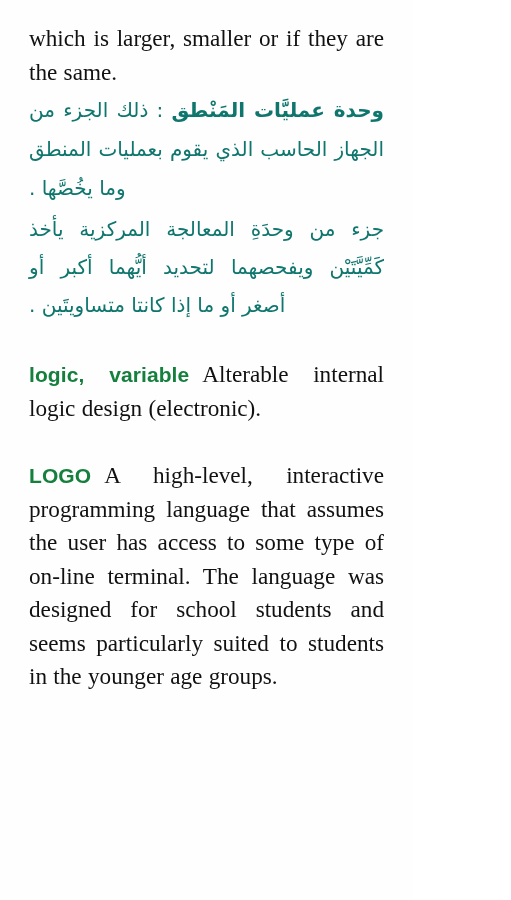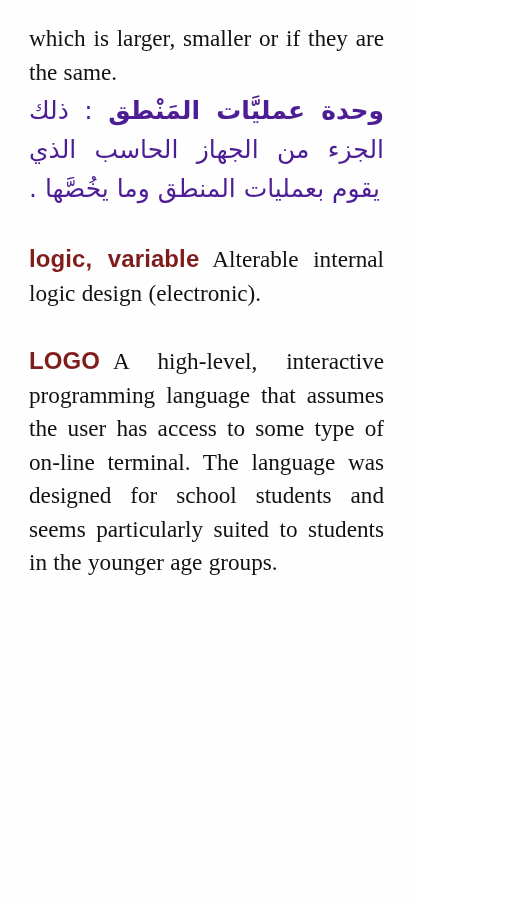--- a/index.html
+++ b/index.html
@@ -41,40 +41,40 @@
     line-height: 33.5px;
     text-align: justify;
     text-align-last: left;
     word-spacing: 0.5px;
     margin: 0;
     color: #111111;
   }
   .headword {
     font-family: "Liberation Sans", "DejaVu Sans", sans-serif;
     font-weight: bold;
-    font-size: 24px;
+    font-size: 21px;
     letter-spacing: 0.1px;
-    color: #7f1d1d;
+    color: #15803d;
   }
   .hw-gap {
     display: inline-block;
     width: 13px;
   }
 
   
   .ar-par {
     direction: rtl;
     unicode-bidi: bidi-override;
     font-family: "DejaVu Sans", "Liberation Sans", sans-serif;
-    font-size: 25px;
+    font-size: 20px;
     line-height: 39px;
     text-align: justify;
     text-align-last: left;
     margin: 2px 0 0 0;
-    color: #4c1d95;
+    color: #0f766e;
     font-weight: 500;
   }
   .ar-par.tight { line-height: 38px; }
   .ar-head {
     font-weight: bold;
   }
 
   
   .lead-par {
     margin-top: 0;
@@ -84,20 +84,21 @@
 <body>
 
 <div class="page">
 
   <div class="entry">
 
     <p class="en-par lead-par">which is larger, smaller or if they are the same.</p>
 
     <p class="ar-par"><span class="ar-head">وحدة عمليَّات المَنْطق</span><span> : </span><span>ذلك الجزء من الجهاز الحاسب الذي يقوم بعمليات المنطق وما يخُصَّها .</span></p>
 
+    <p class="ar-par tight">جزء من وحدَةِ المعالجة المركزية يأخذ كَمِّيَّتَيْن ويفحصهما لتحديد أيُّهما أكبر أو أصغر أو ما إذا كانتا متساويتَين .</p>
   </div>
 
   <div class="entry">
 
     <p class="en-par"><span class="headword">logic, variable</span><span class="hw-gap"></span><span>Alterable internal logic design (electronic).</span></p>
 
   </div>
 
   <div class="entry">
 

